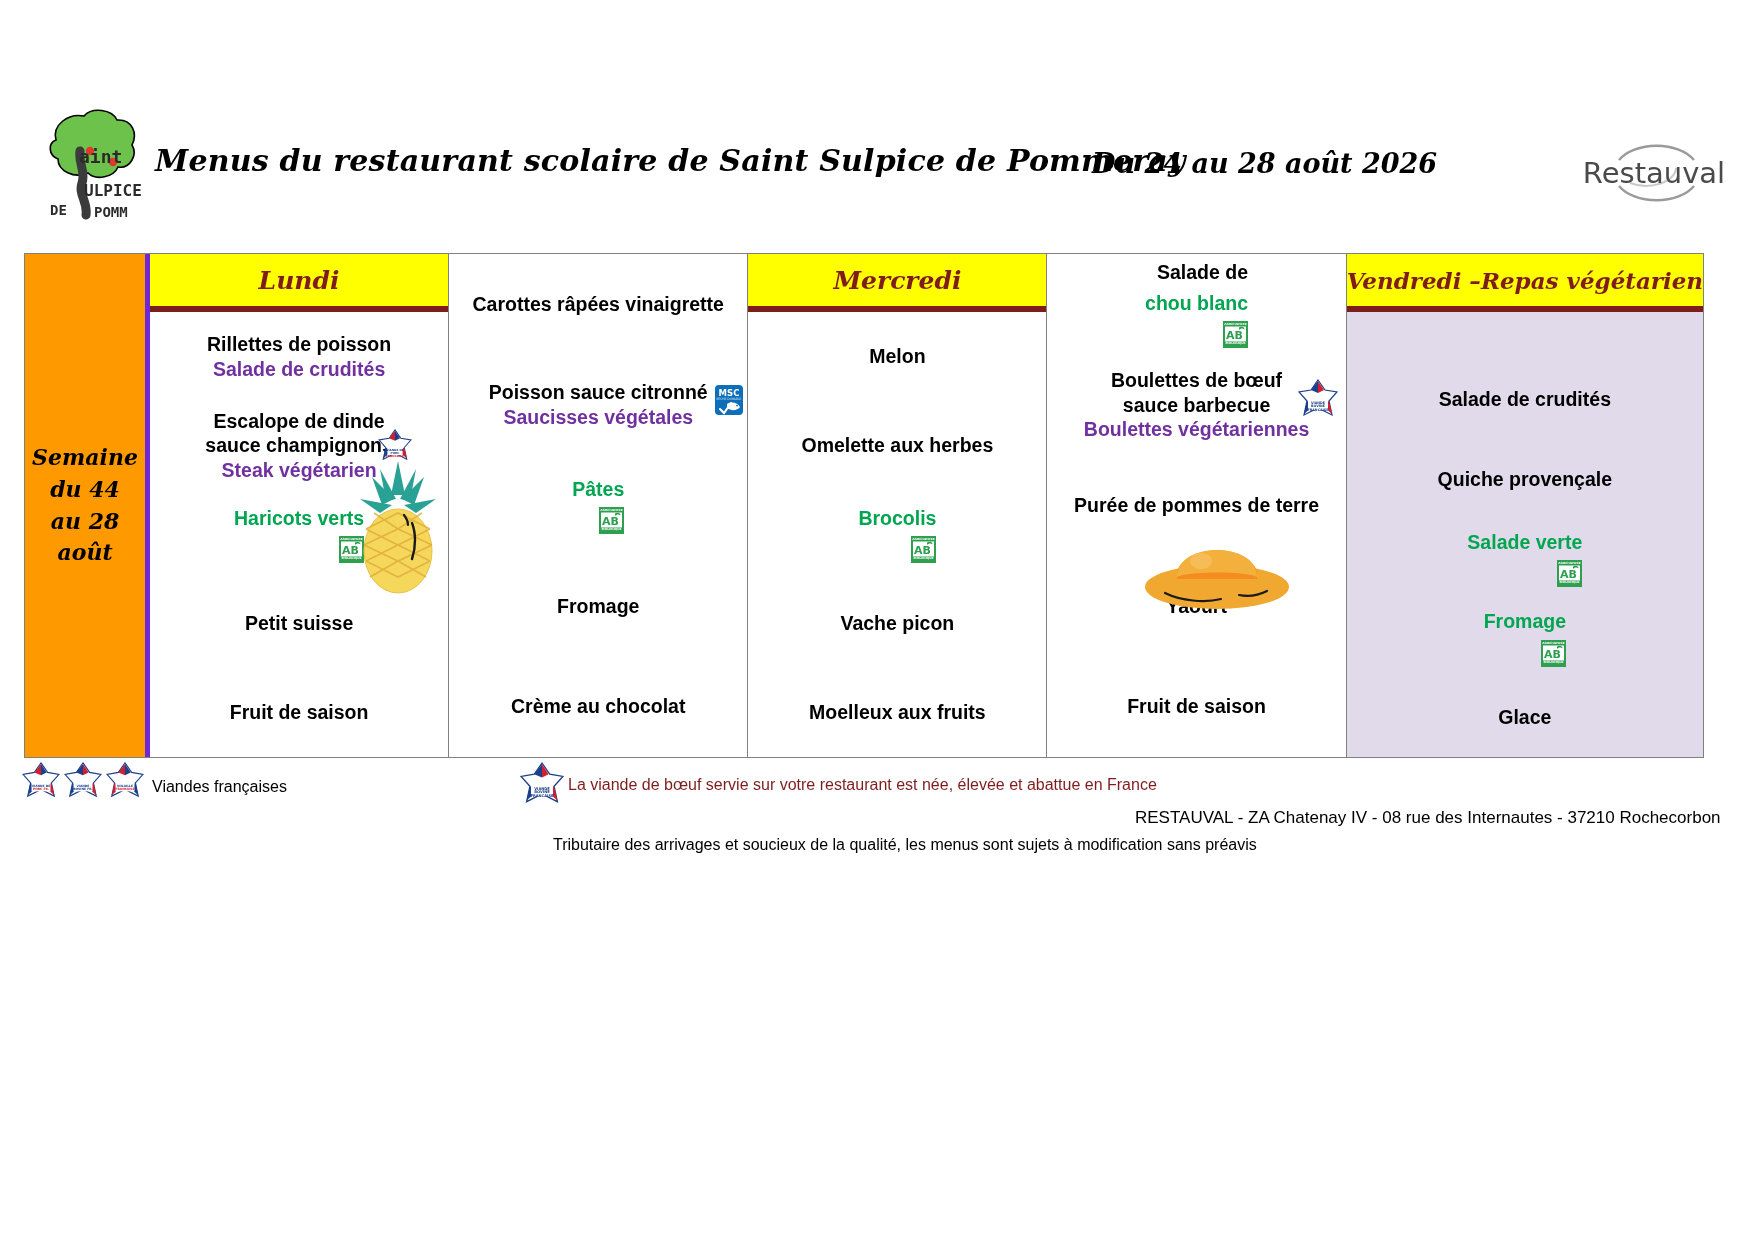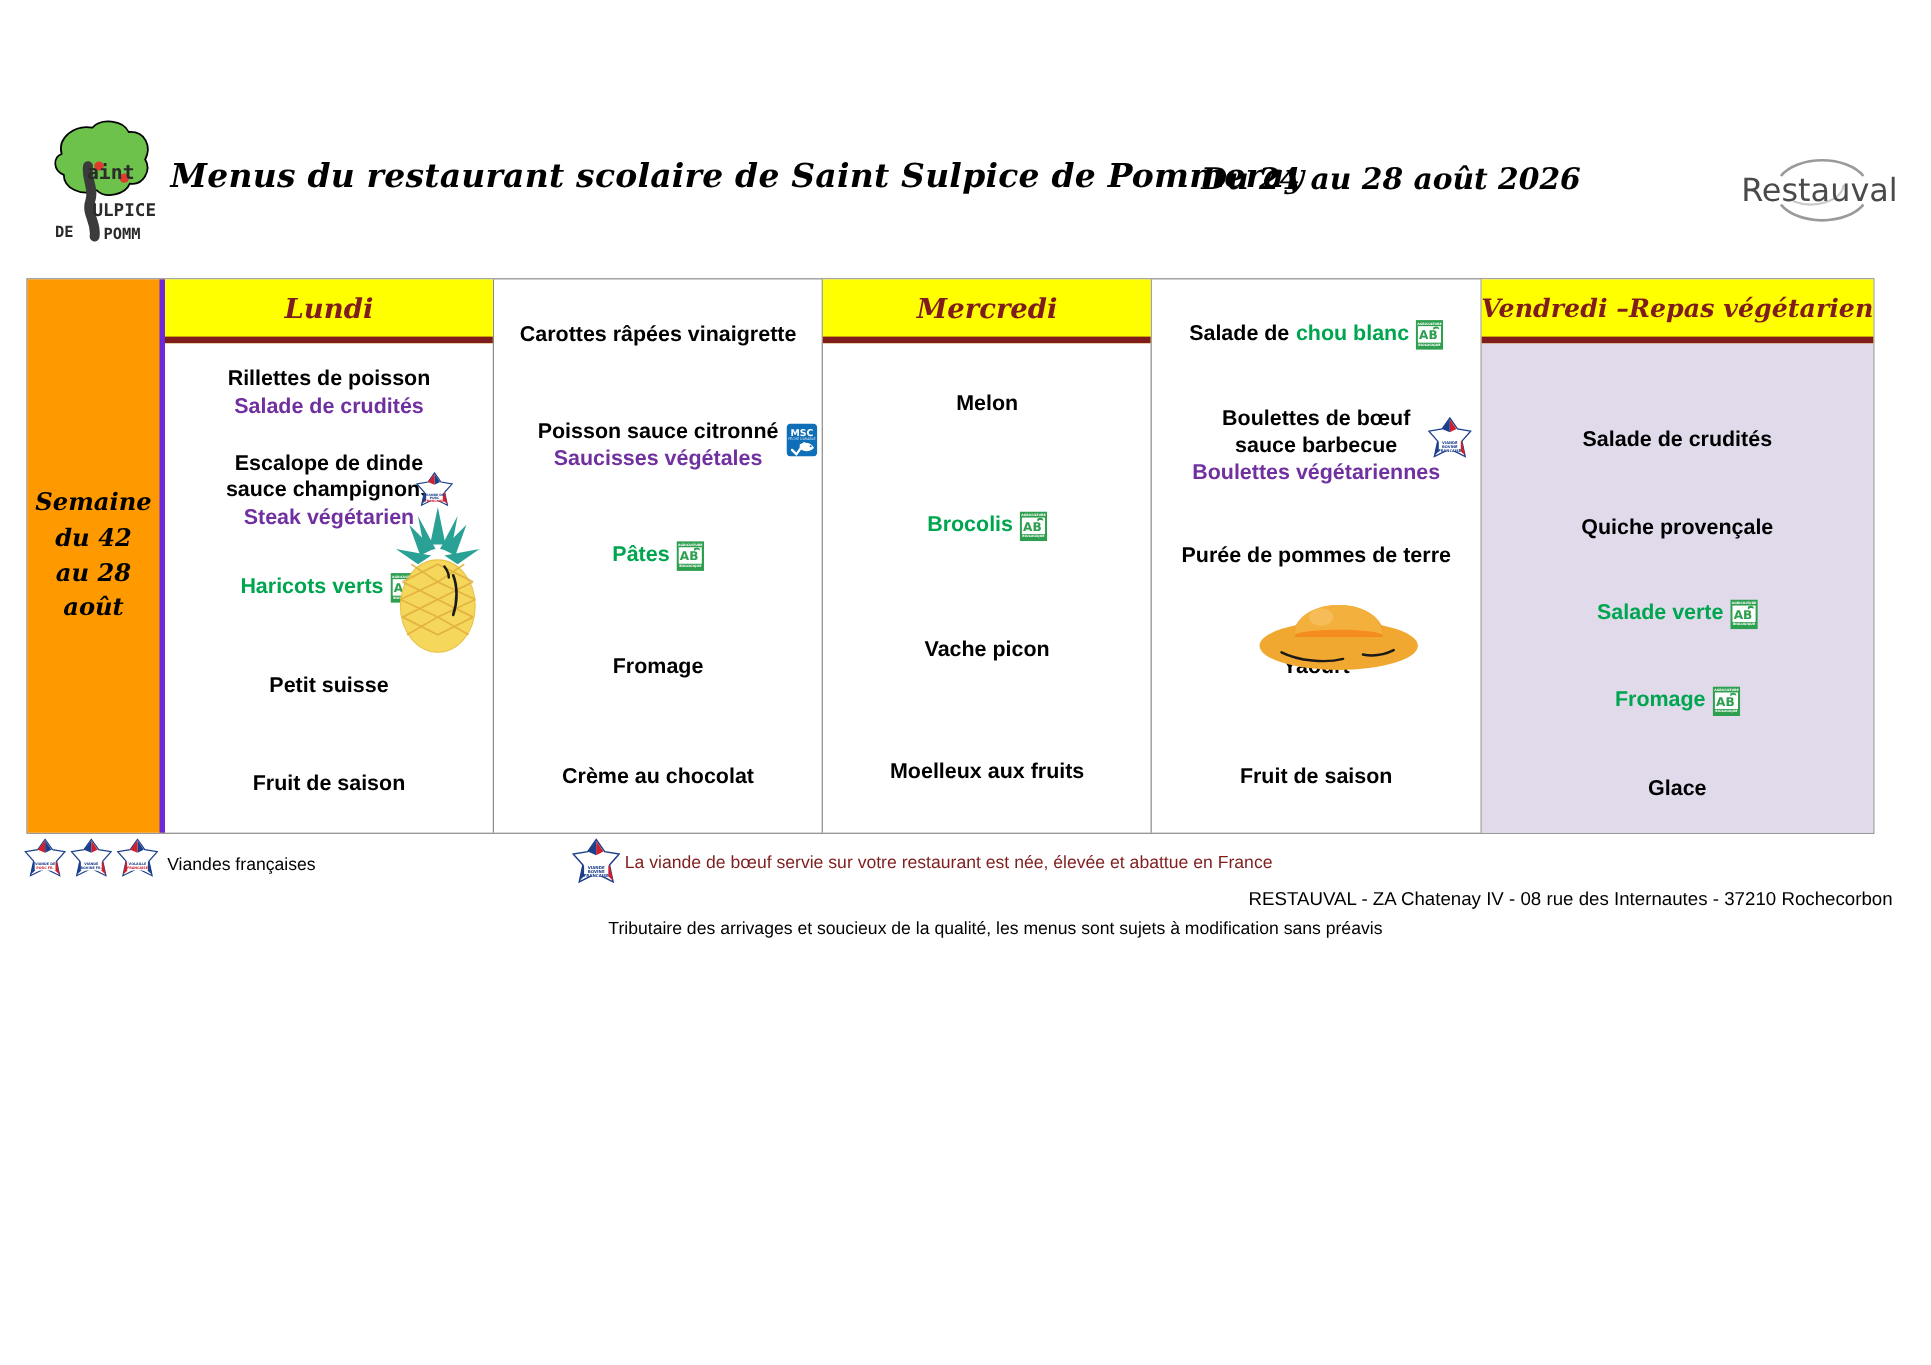--- a/index.html
+++ b/index.html
@@ -98,21 +98,21 @@
     position:relative;
   }
   .course .lines{
     font-size:19.5px;font-weight:bold;line-height:1.26;color:#000;
     font-family:"Liberation Sans",sans-serif;
   }
   .ln{display:block;white-space:nowrap;}
   .ln.alt{color:#7030A0;}
   .ln.bio{color:#00A550;}
 
-  .inline-row{display:flex;align-items:flex-start;justify-content:center;gap:6px;white-space:nowrap;}
+  .inline-row{display:flex;align-items:flex-end;justify-content:center;gap:6px;white-space:nowrap;flex-direction:column;}
 
   
   .ab-logo{
     display:inline-block;vertical-align:middle;
     width:25px;height:27px;flex:0 0 25px;
   }
   .msc-logo{
     display:inline-block;vertical-align:middle;
     width:16px;height:30px;flex:0 0 28px;
   }
@@ -191,21 +191,21 @@
         <text x="82" y="45" text-anchor="middle" font-family="DejaVu Sans, sans-serif" font-size="29" fill="#4a4a4a">Restauval</text>
       </svg>
     </div>
   </div>
 
   <div class="menu-table">
 
     <div class="col-week">
       <div class="week-label">
         <span class="ln">Semaine</span>
-        <span class="ln">du 42</span>
+        <span class="ln">du 44</span>
         <span class="ln">au 28</span>
         <span class="ln">août</span>
       </div>
     </div>
 
     <div class="col-day">
       <div class="day-head">
         <span>Lundi</span>
       </div>
       <div class="day-body">
@@ -333,20 +333,25 @@
         <span>Mercredi</span>
       </div>
       <div class="day-body">
 
         <div class="course">
           <div class="lines">
             <span class="ln">Melon</span>
           </div>
         </div>
 
+        <div class="course">
+          <div class="lines">
+            <span class="ln">Omelette aux herbes</span>
+          </div>
+        </div>
 
         <div class="course">
           <div class="lines">
             <span class="inline-row">
               <span class="ln bio">Brocolis</span>
               <span class="ab-logo">
                 <svg viewBox="0 0 25 27" width="25" height="27" aria-hidden="true">
                   <rect x="0" y="0" width="25" height="27" fill="#2E9E4F"></rect>
                   <rect x="2" y="5.5" width="21" height="15" fill="#ffffff"></rect>
                   <text x="11.5" y="17.5" text-anchor="middle" font-family="DejaVu Sans, sans-serif" font-size="11" font-weight="bold" fill="#2E9E4F">AB</text>

